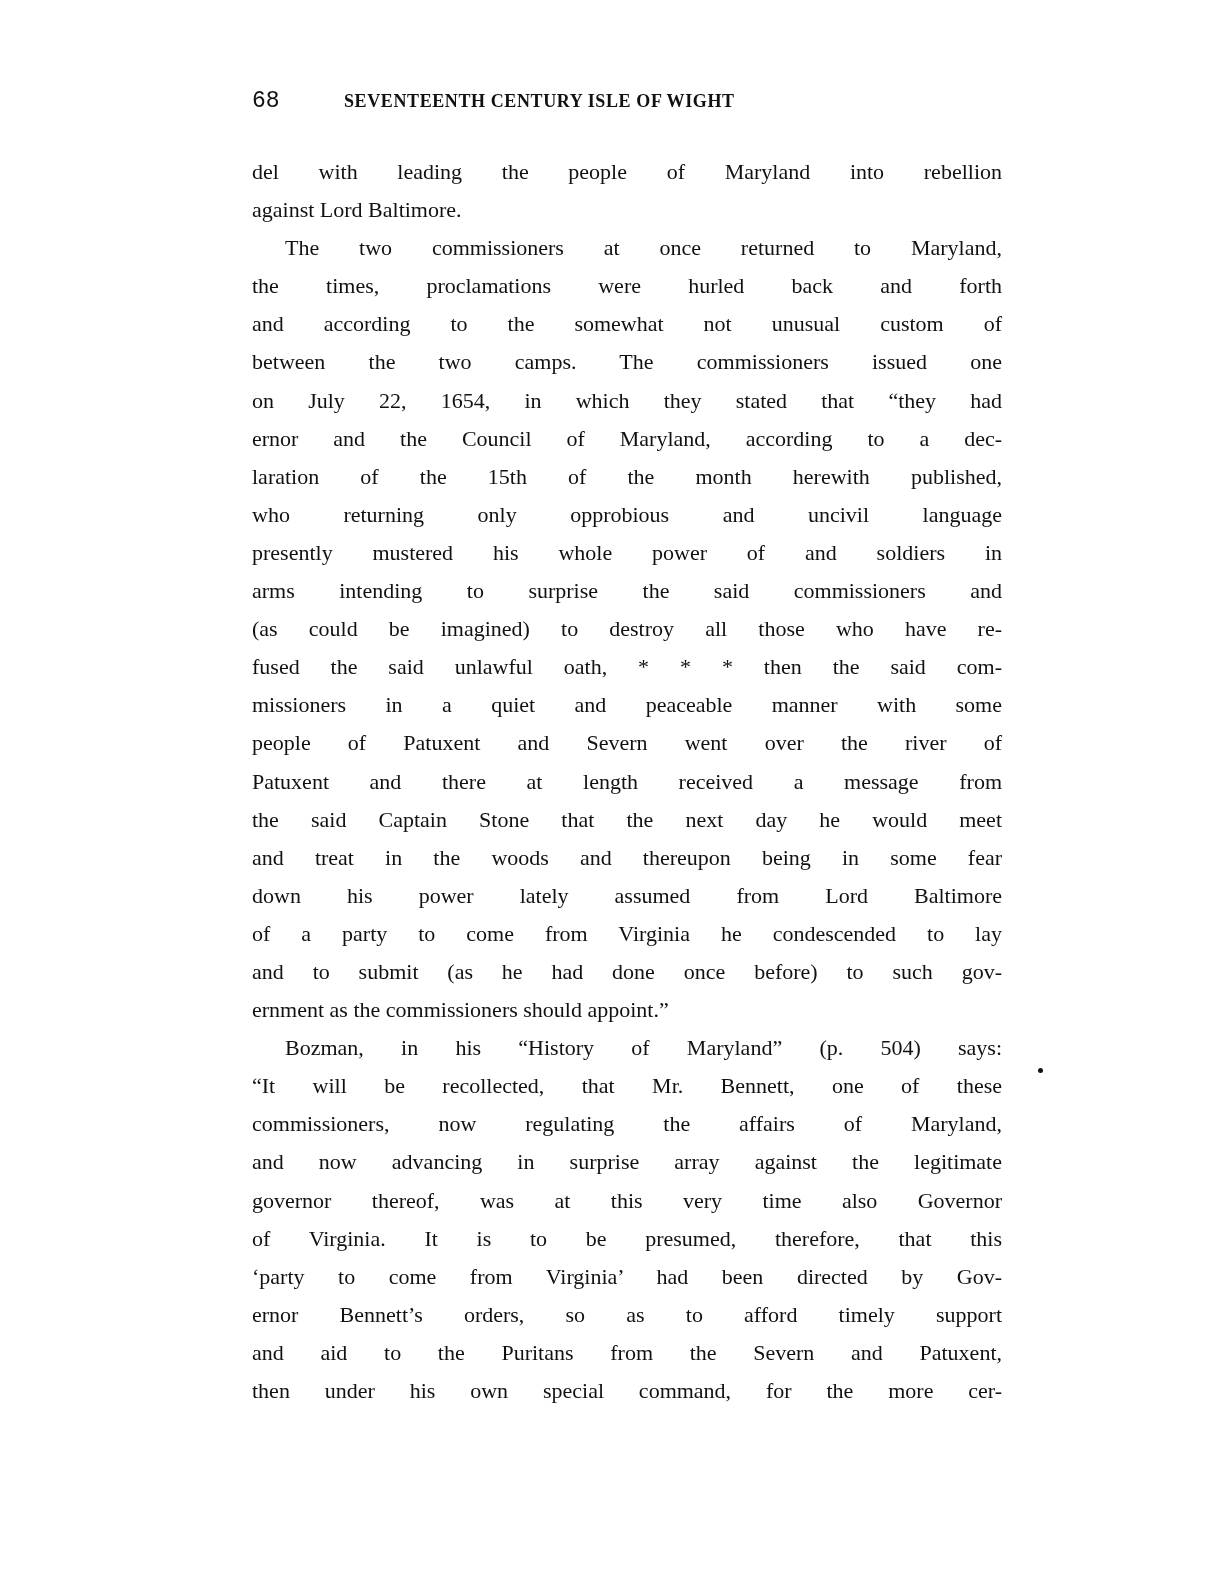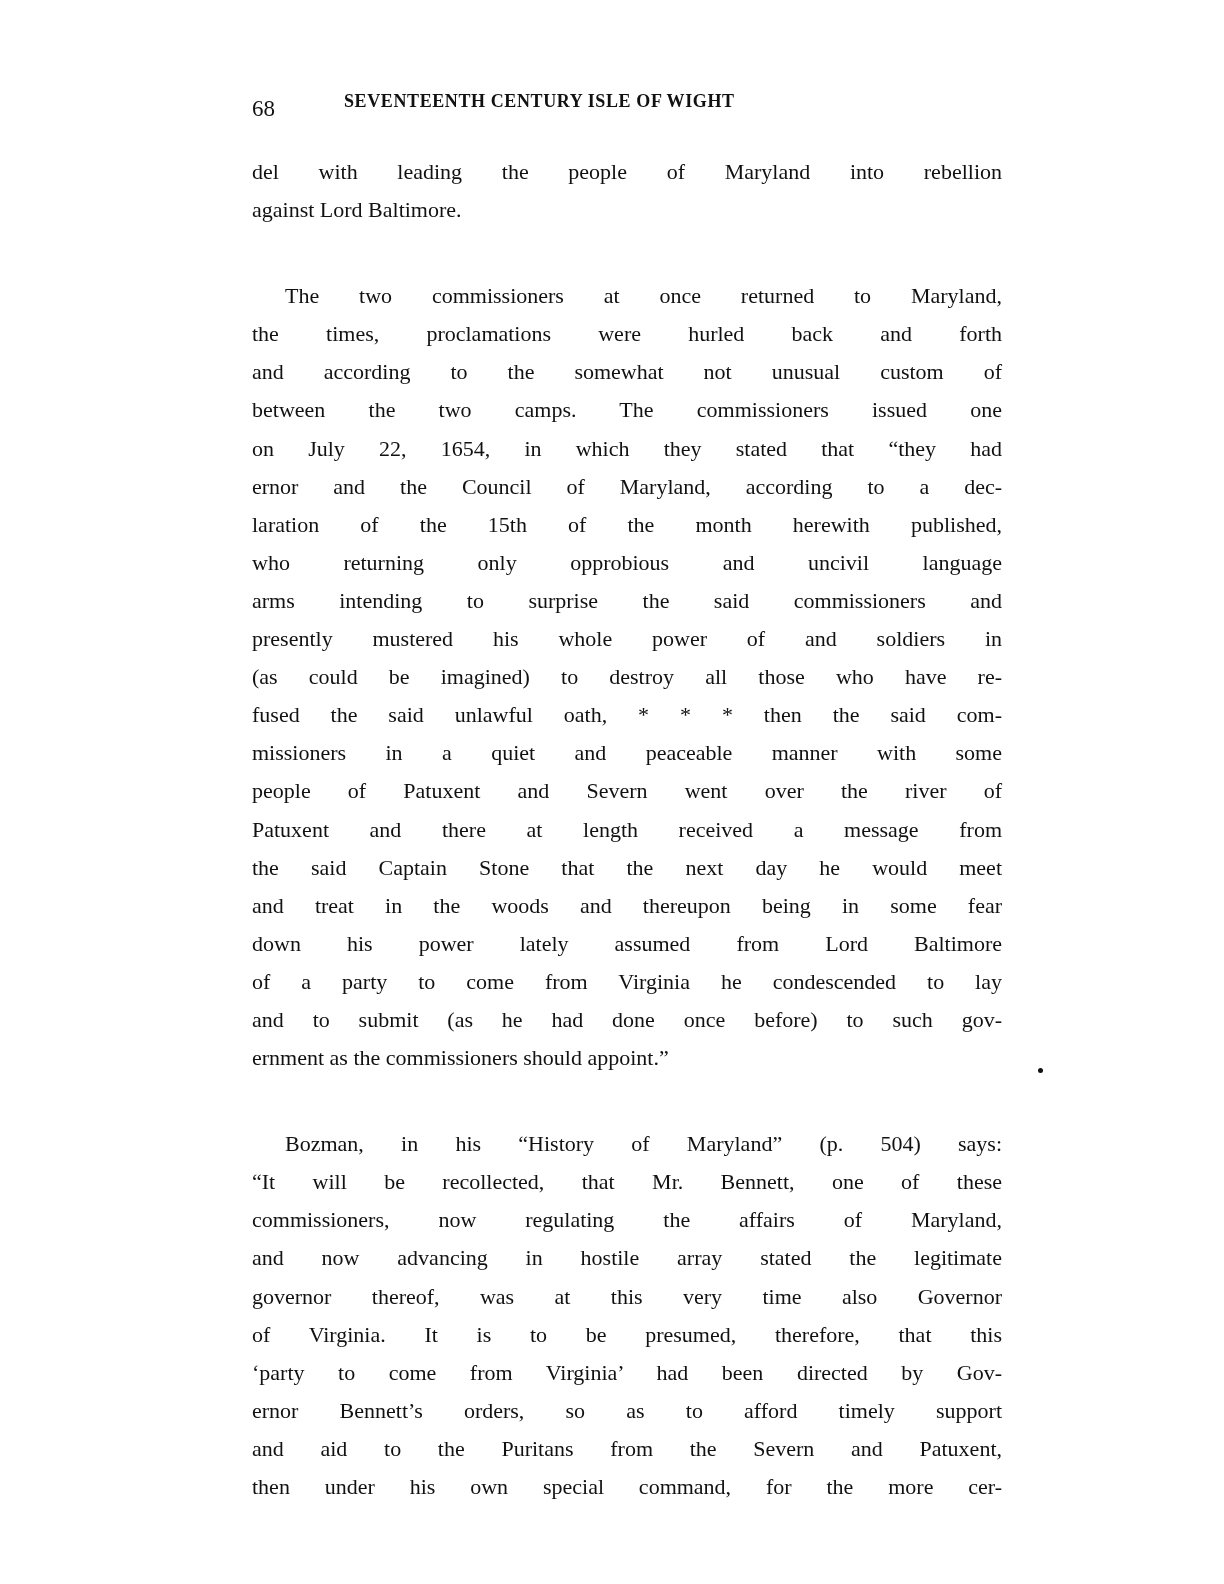--- a/index.html
+++ b/index.html
@@ -18,22 +18,23 @@
   .header {
     position: absolute;
     top: 88px;
     left: 252px;
     width: 760px;
     height: 30px;
   }
   .page-number {
     position: absolute;
     left: 0;
-    top: 8px;
+    top: 0;
     font-size: 23px;
+    font-family: Liberation Mono, monospace;
   }
   .running-head {
     position: absolute;
     left: 92px;
     top: 3px;
     font-size: 18px;
     font-weight: bold;
     letter-spacing: 0.6px;
   }
   .body-text {
@@ -49,21 +50,20 @@
     font-size: 22px;
     white-space: nowrap;
     text-align: justify;
     text-align-last: justify;
   }
   .line.last {
     text-align-last: left;
   }
   .line.indent {
     padding-left: 33px;
-    margin-top: 48px;
   }
   .margin-dot {
     position: absolute;
     left: 1038px;
     top: 1068px;
     width: 5px;
     height: 5px;
     background: #111;
     border-radius: 50%;
   }
@@ -83,39 +83,39 @@
     </div>
     <div>
       <span class="line indent">The two commissioners at once returned to Maryland,</span>
       <span class="line">the times, proclamations were hurled back and forth</span>
       <span class="line">and according to the somewhat not unusual custom of</span>
       <span class="line">between the two camps.  The commissioners issued one</span>
       <span class="line">on July 22, 1654, in which they stated that “they had</span>
       <span class="line">ernor and the Council of Maryland, according to a dec-</span>
       <span class="line">laration of the 15th of the month herewith published,</span>
       <span class="line">who returning only opprobious and uncivil language</span>
+      <span class="line">presently mustered his whole power of and soldiers in</span>
       <span class="line">arms intending to surprise the said commissioners and</span>
-      <span class="line">presently mustered his whole power of and soldiers in</span>
       <span class="line">(as could be imagined) to destroy all those who have re-</span>
       <span class="line">fused the said unlawful oath, * * * then the said com-</span>
       <span class="line">missioners in a quiet and peaceable manner with some</span>
       <span class="line">people of Patuxent and Severn went over the river of</span>
       <span class="line">Patuxent and there at length received a message from</span>
       <span class="line">the said Captain Stone that the next day he would meet</span>
       <span class="line">and treat in the woods and thereupon being in some fear</span>
       <span class="line">down his power lately assumed from Lord Baltimore</span>
       <span class="line">of a party to come from Virginia he condescended to lay</span>
       <span class="line">and to submit (as he had done once before) to such gov-</span>
       <span class="line last">ernment as the commissioners should appoint.”</span>
     </div>
     <div>
       <span class="line indent">Bozman, in his “History of Maryland” (p. 504) says:</span>
       <span class="line">“It will be recollected, that Mr. Bennett, one of these</span>
       <span class="line">commissioners, now regulating the affairs of Maryland,</span>
-      <span class="line">and now advancing in hostile array stated the legitimate</span>
+      <span class="line">and now advancing in surprise array against the legitimate</span>
       <span class="line">governor thereof, was at this very time also Governor</span>
       <span class="line">of Virginia.  It is to be presumed, therefore, that this</span>
       <span class="line">‘party to come from Virginia’ had been directed by Gov-</span>
       <span class="line">ernor Bennett’s orders, so as to afford timely support</span>
       <span class="line">and aid to the Puritans from the Severn and Patuxent,</span>
       <span class="line">then under his own special command, for the more cer-</span>
     </div>
   </div>
 
 <div class="margin-dot"></div>

